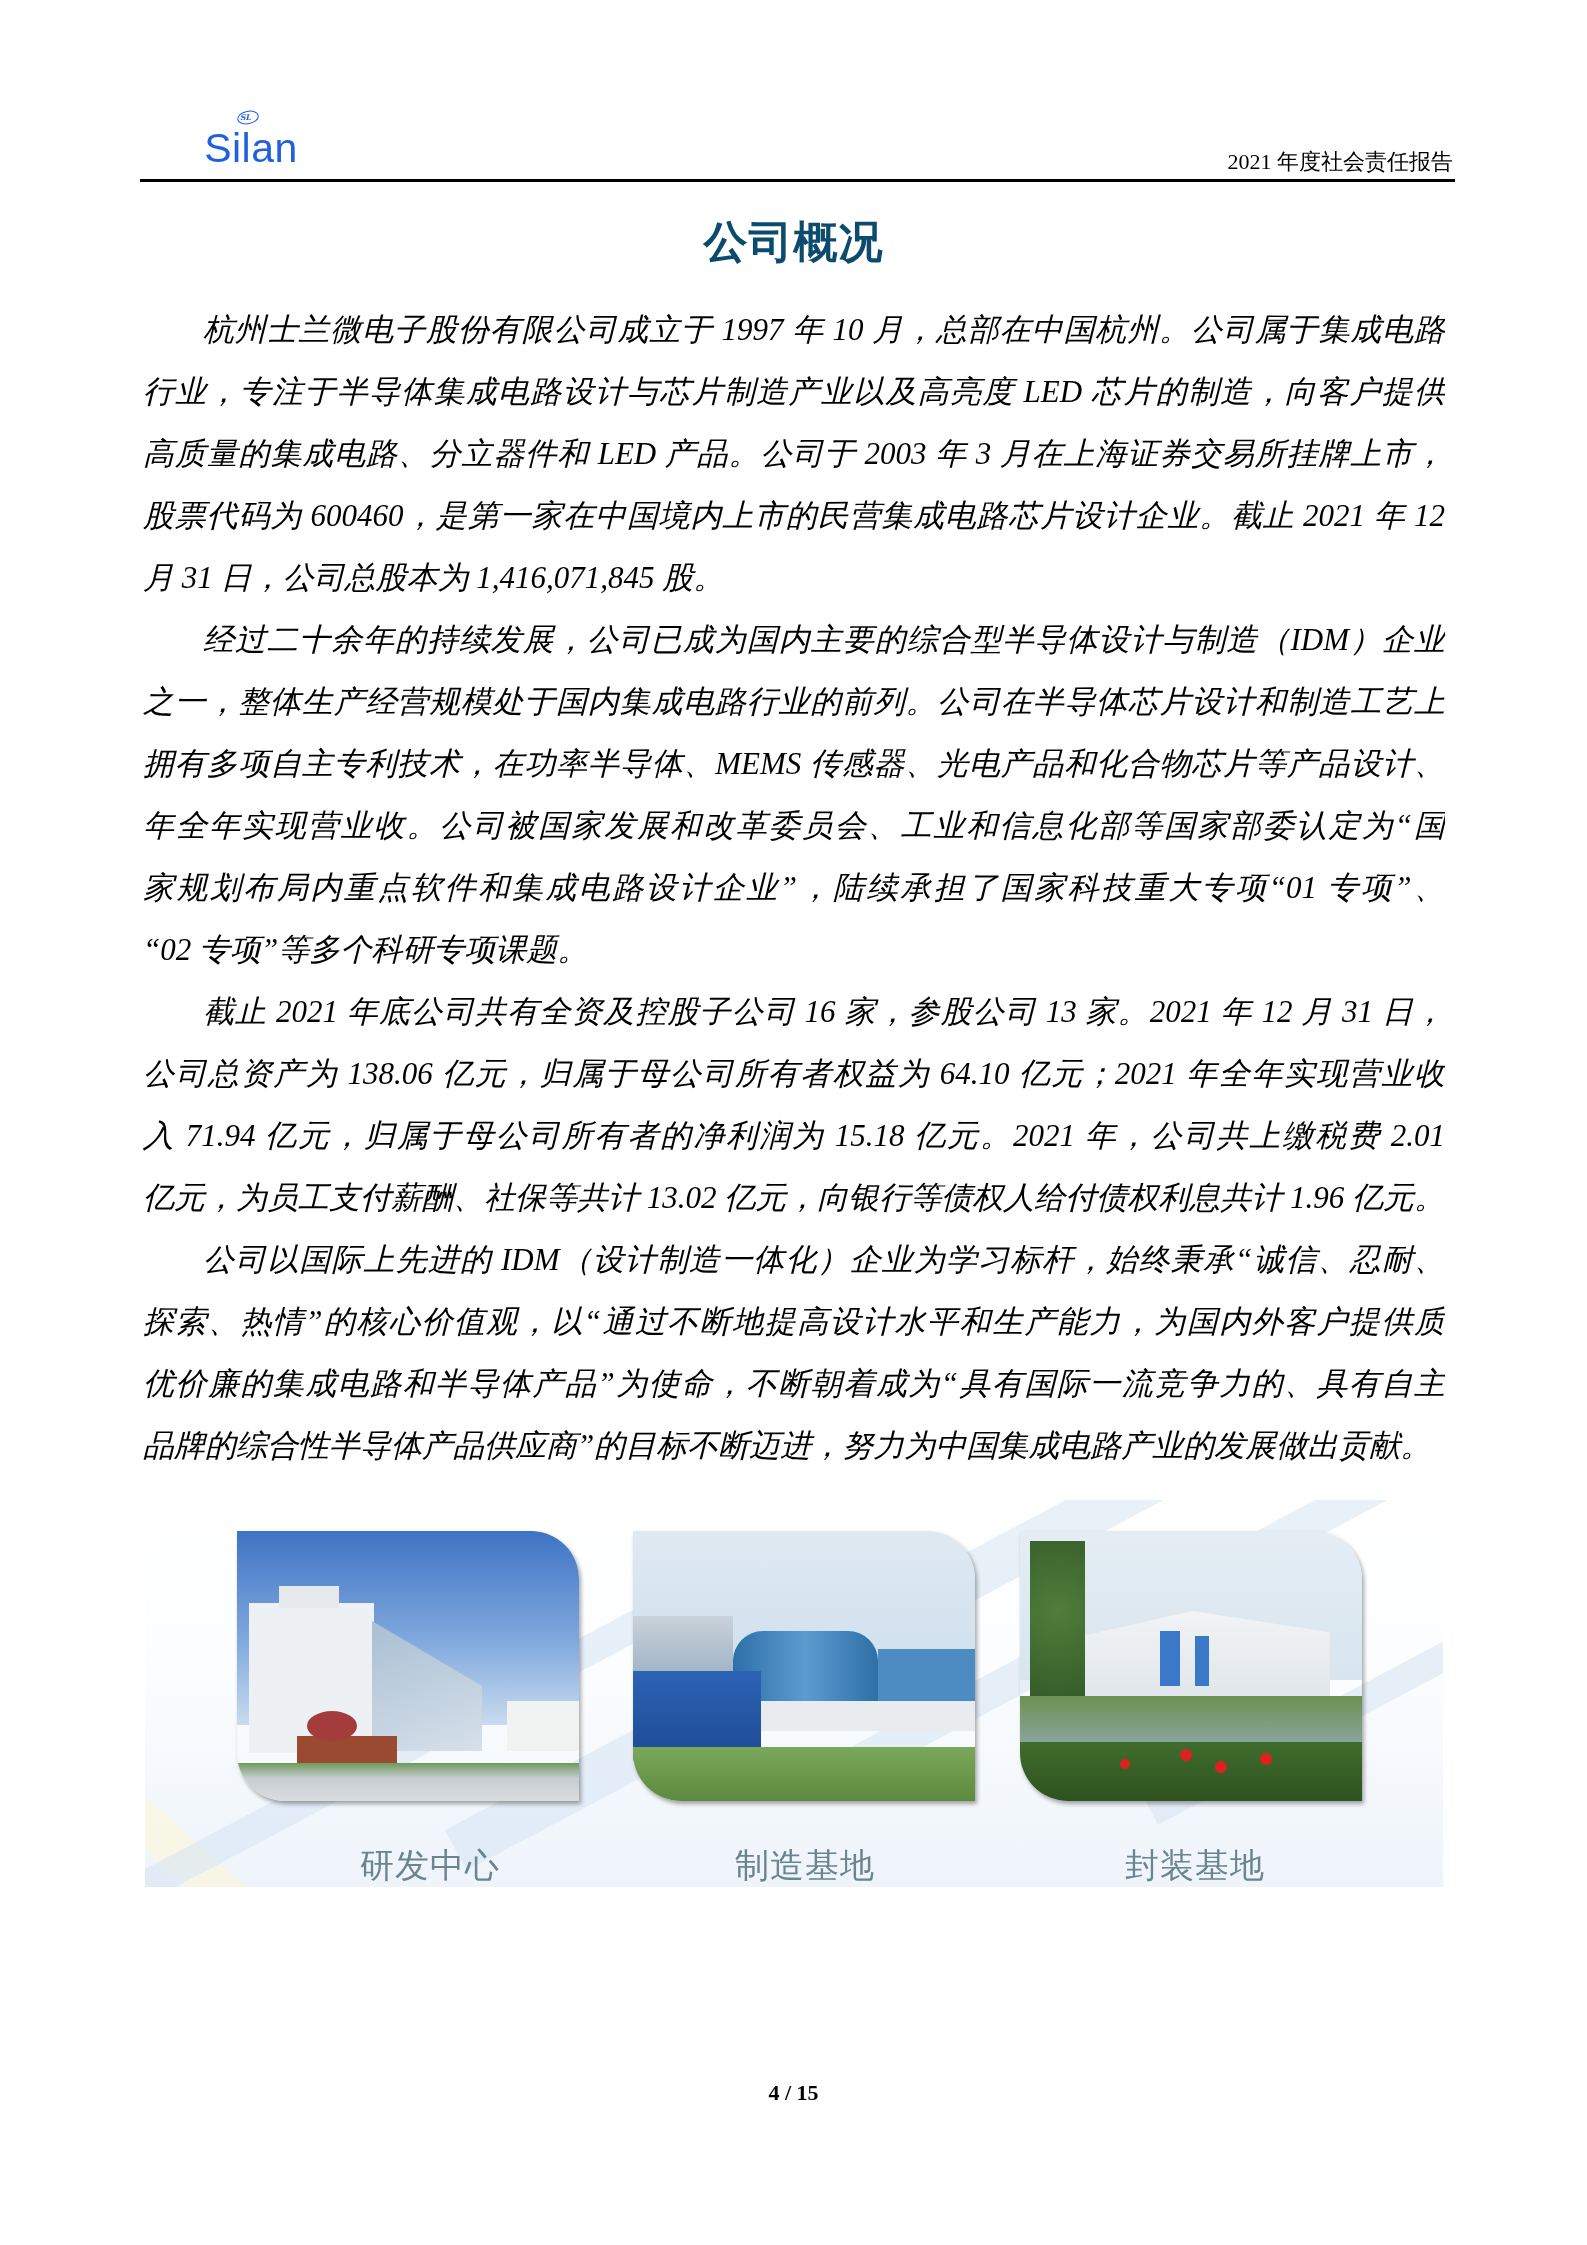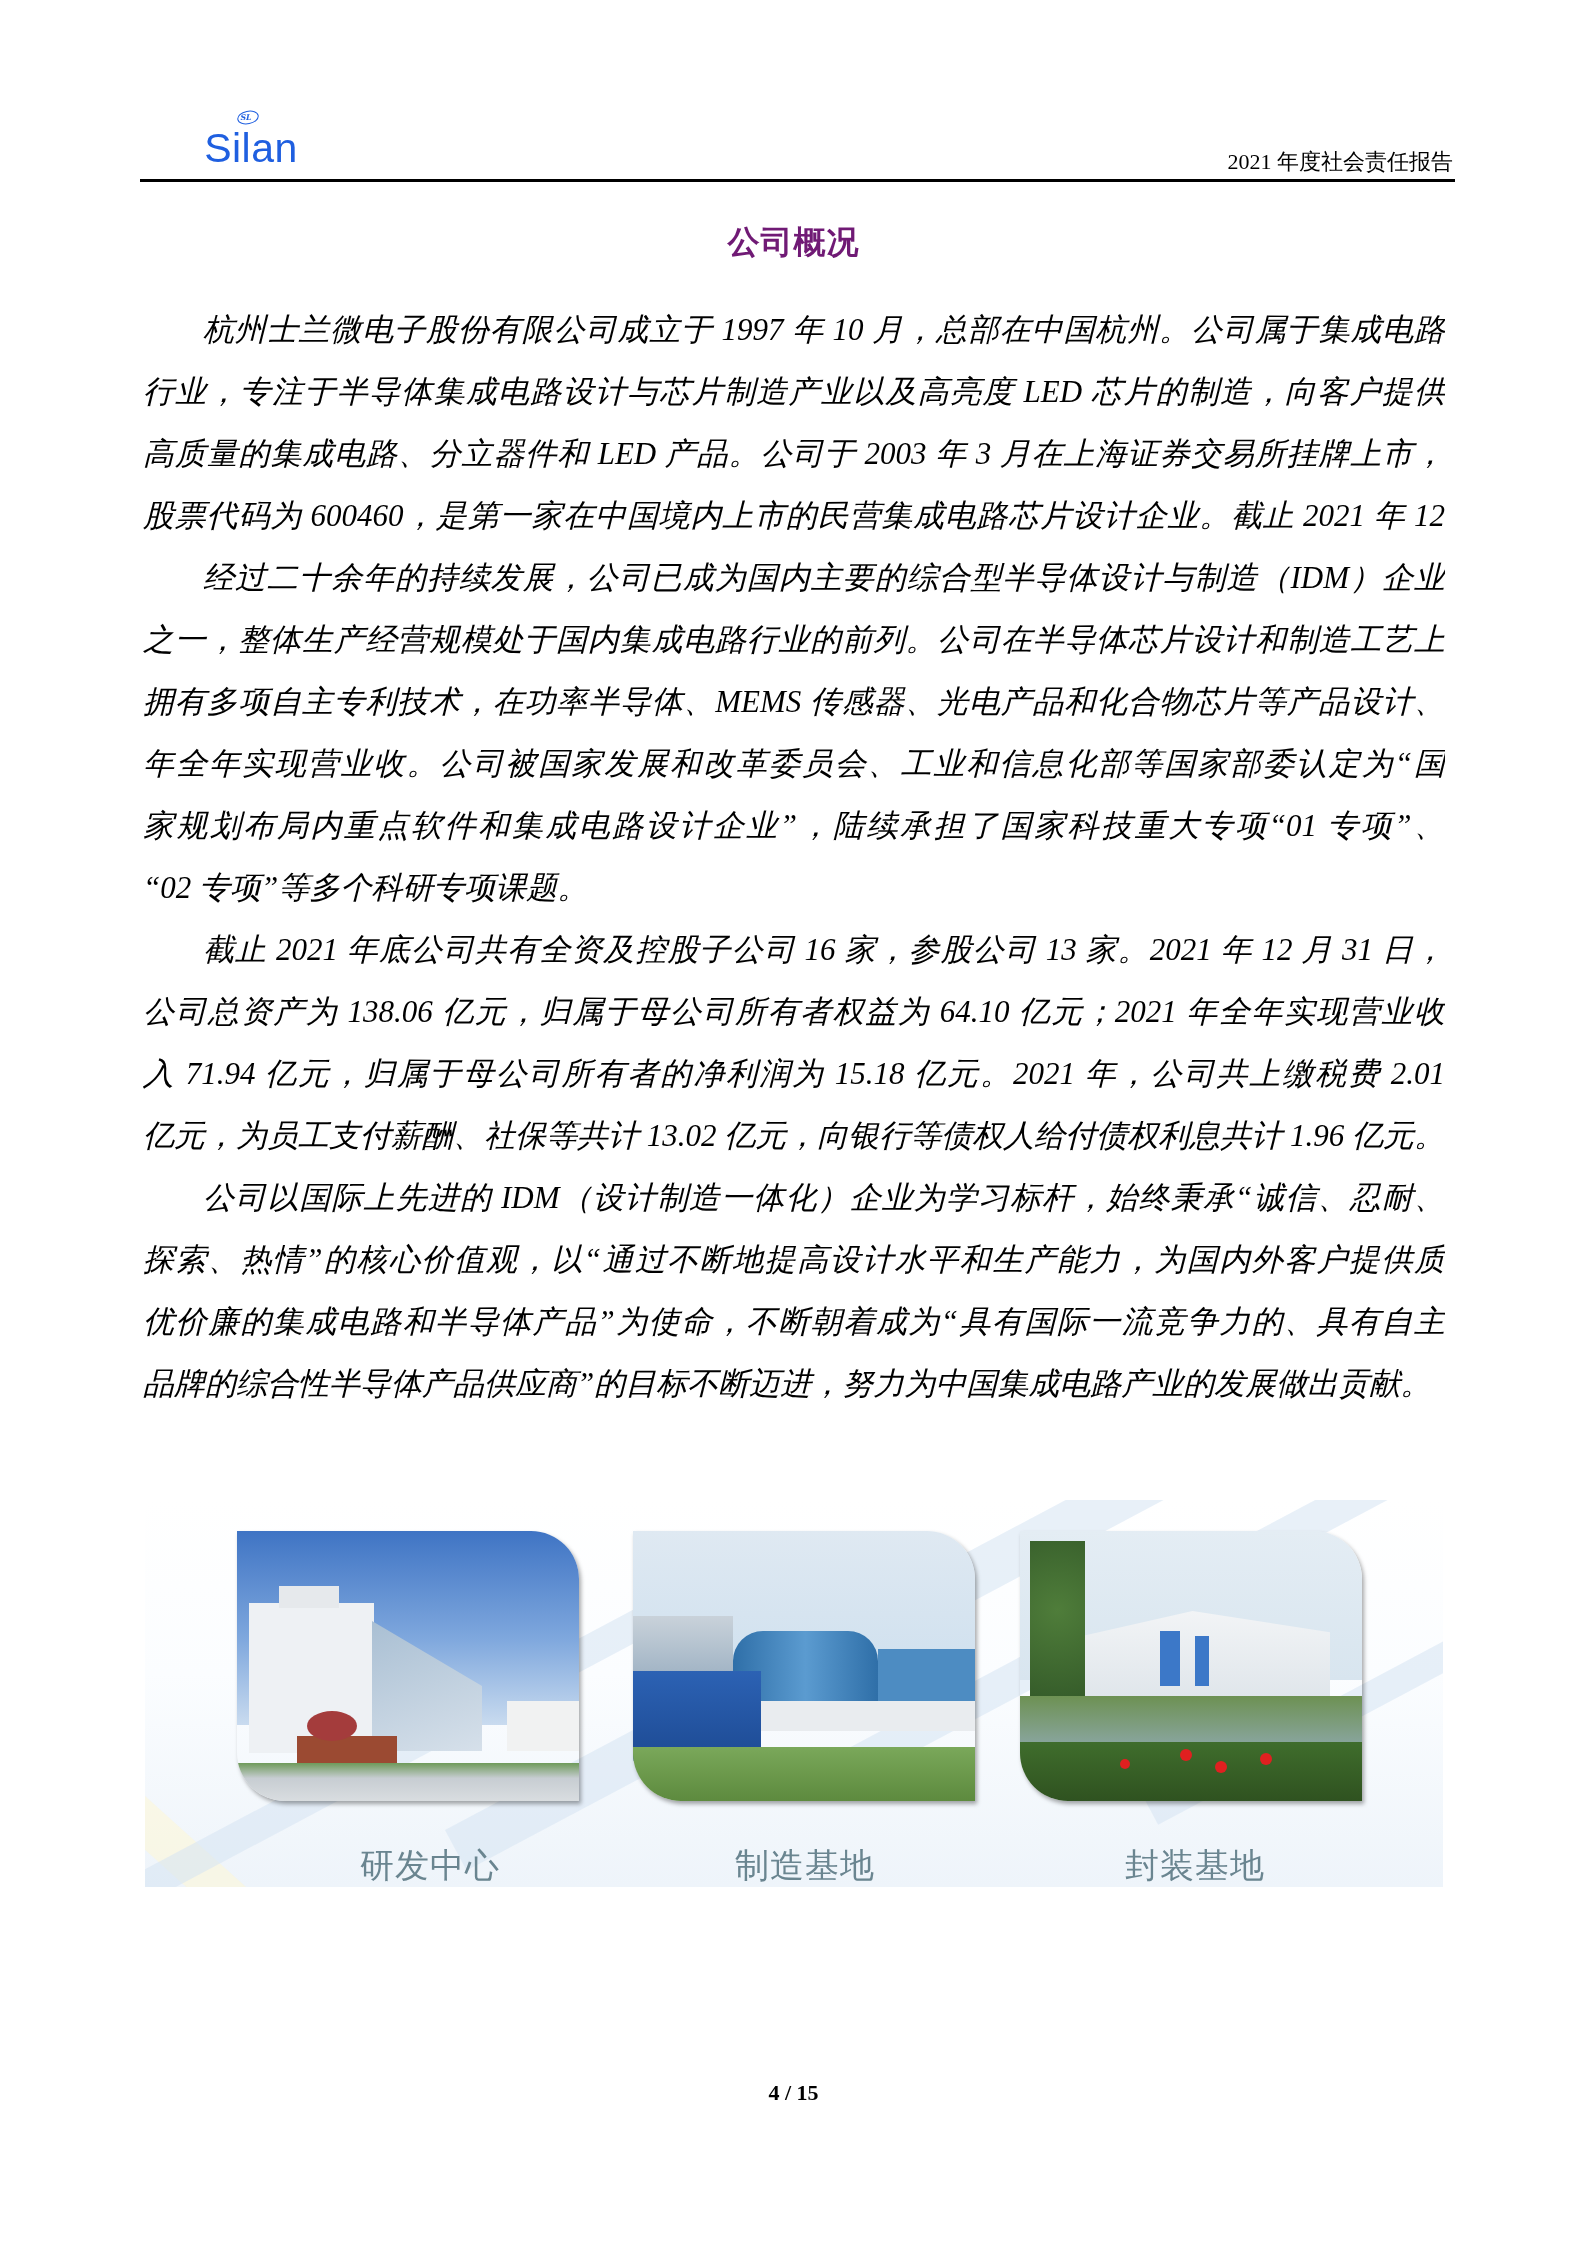--- a/index.html
+++ b/index.html
@@ -3,21 +3,21 @@
 <meta charset="utf-8">
 <style>
   html, body { margin:0; padding:0; background:#ffffff; }
   body { width:1587px; height:2245px; position:relative; overflow:hidden;
          font-family:"Liberation Serif", "DejaVu Serif", serif; color:#000; }
   .header-logo { position:absolute; left:143px; top:110px; width:210px; height:62px; display:flex; align-items:center;flex-direction:column; }
   .logo-mark { width:86px; height:58px; display:block; }
   .logo-text { font-family:"Liberation Sans", "DejaVu Sans", sans-serif; font-size:41px; color:#1f5fe0; margin-left:6px; letter-spacing:0.5px; }
   .header-title { position:absolute; right:134px; top:148px; font-size:22px; line-height:28px; white-space:nowrap; }
   .header-rule { position:absolute; left:140px; top:179px; width:1315px; height:3px; background:#000; }
-  .page-title { position:absolute; left:0; right:0; top:214px; text-align:center; font-size:32px; line-height:56px; color:#701a75; font-family:"DejaVu Sans", sans-serif; font-weight:bold; letter-spacing:1px; }
+  .page-title { position:absolute; left:0; right:0; top:214px; text-align:center; font-size:44px; line-height:56px; color:#0c4a6e; font-family:"DejaVu Sans", sans-serif; font-weight:bold; letter-spacing:1px; }
   .body-text { position:absolute; left:143px; top:299px; width:1302px;font-style:italic; }
   .line { display:block; height:62px; line-height:62px; font-size:31px; white-space:nowrap; text-align:justify; text-align-last:justify; overflow:hidden; }
   .line.first { padding-left:60px; }
   .line.last { text-align-last:left; }
   .photo-strip { position:absolute; left:145px; top:1500px; width:1298px; height:387px; overflow:hidden;
                  background:linear-gradient(180deg,#ffffff 0%,#fbfdff 45%,#eef4fa 100%); }
   .stripe { position:absolute; background:rgba(214,228,242,0.55); transform:rotate(-28deg); transform-origin:left top; }
   .stripe.y { background:rgba(255,248,210,0.5); }
   .photo { position:absolute; top:31px; width:342px; height:270px; border-radius:0 48px 0 48px; overflow:hidden;
            box-shadow:2px 3px 4px rgba(0,0,0,0.35); }
@@ -41,20 +41,21 @@
 <div class="header-rule"></div>
 
 <div class="page-title">公司概况</div>
 
 <div class="body-text">
   <div>
     <span class="line first">杭州士兰微电子股份有限公司成立于 1997 年 10 月，总部在中国杭州。公司属于集成电路</span>
     <span class="line">行业，专注于半导体集成电路设计与芯片制造产业以及高亮度 LED 芯片的制造，向客户提供</span>
     <span class="line">高质量的集成电路、分立器件和 LED 产品。公司于 2003 年 3 月在上海证券交易所挂牌上市，</span>
     <span class="line">股票代码为 600460，是第一家在中国境内上市的民营集成电路芯片设计企业。截止 2021 年 12</span>
+    <span class="line last">月 31 日，公司总股本为 1,416,071,845 股。</span>
   </div>
   <div>
     <span class="line first">经过二十余年的持续发展，公司已成为国内主要的综合型半导体设计与制造（IDM）企业</span>
     <span class="line">之一，整体生产经营规模处于国内集成电路行业的前列。公司在半导体芯片设计和制造工艺上</span>
     <span class="line">拥有多项自主专利技术，在功率半导体、MEMS 传感器、光电产品和化合物芯片等产品设计、</span>
     <span class="line">年全年实现营业收。公司被国家发展和改革委员会、工业和信息化部等国家部委认定为“国</span>
     <span class="line">家规划布局内重点软件和集成电路设计企业”，陆续承担了国家科技重大专项“01 专项”、</span>
     <span class="line last">“02 专项”等多个科研专项课题。</span>
   </div>
   <div>

